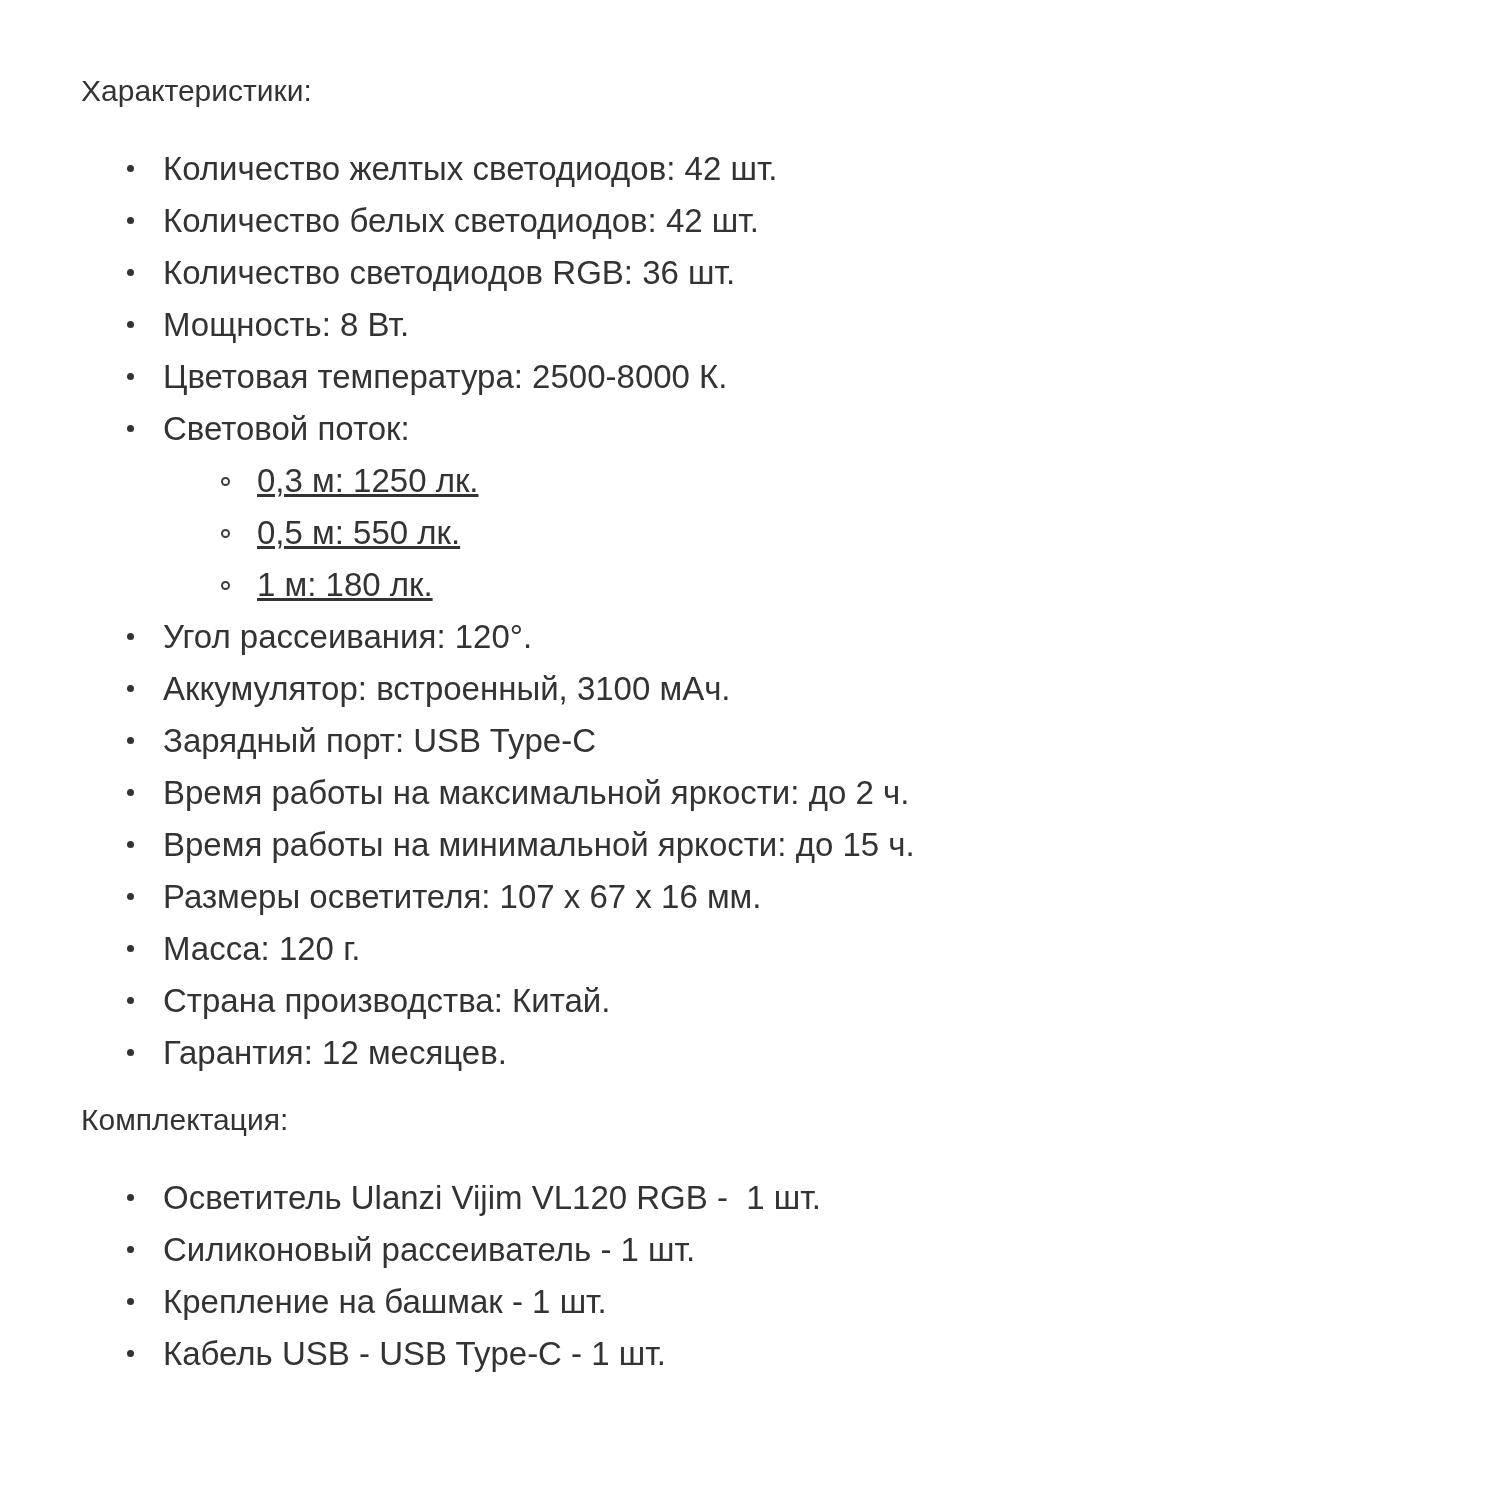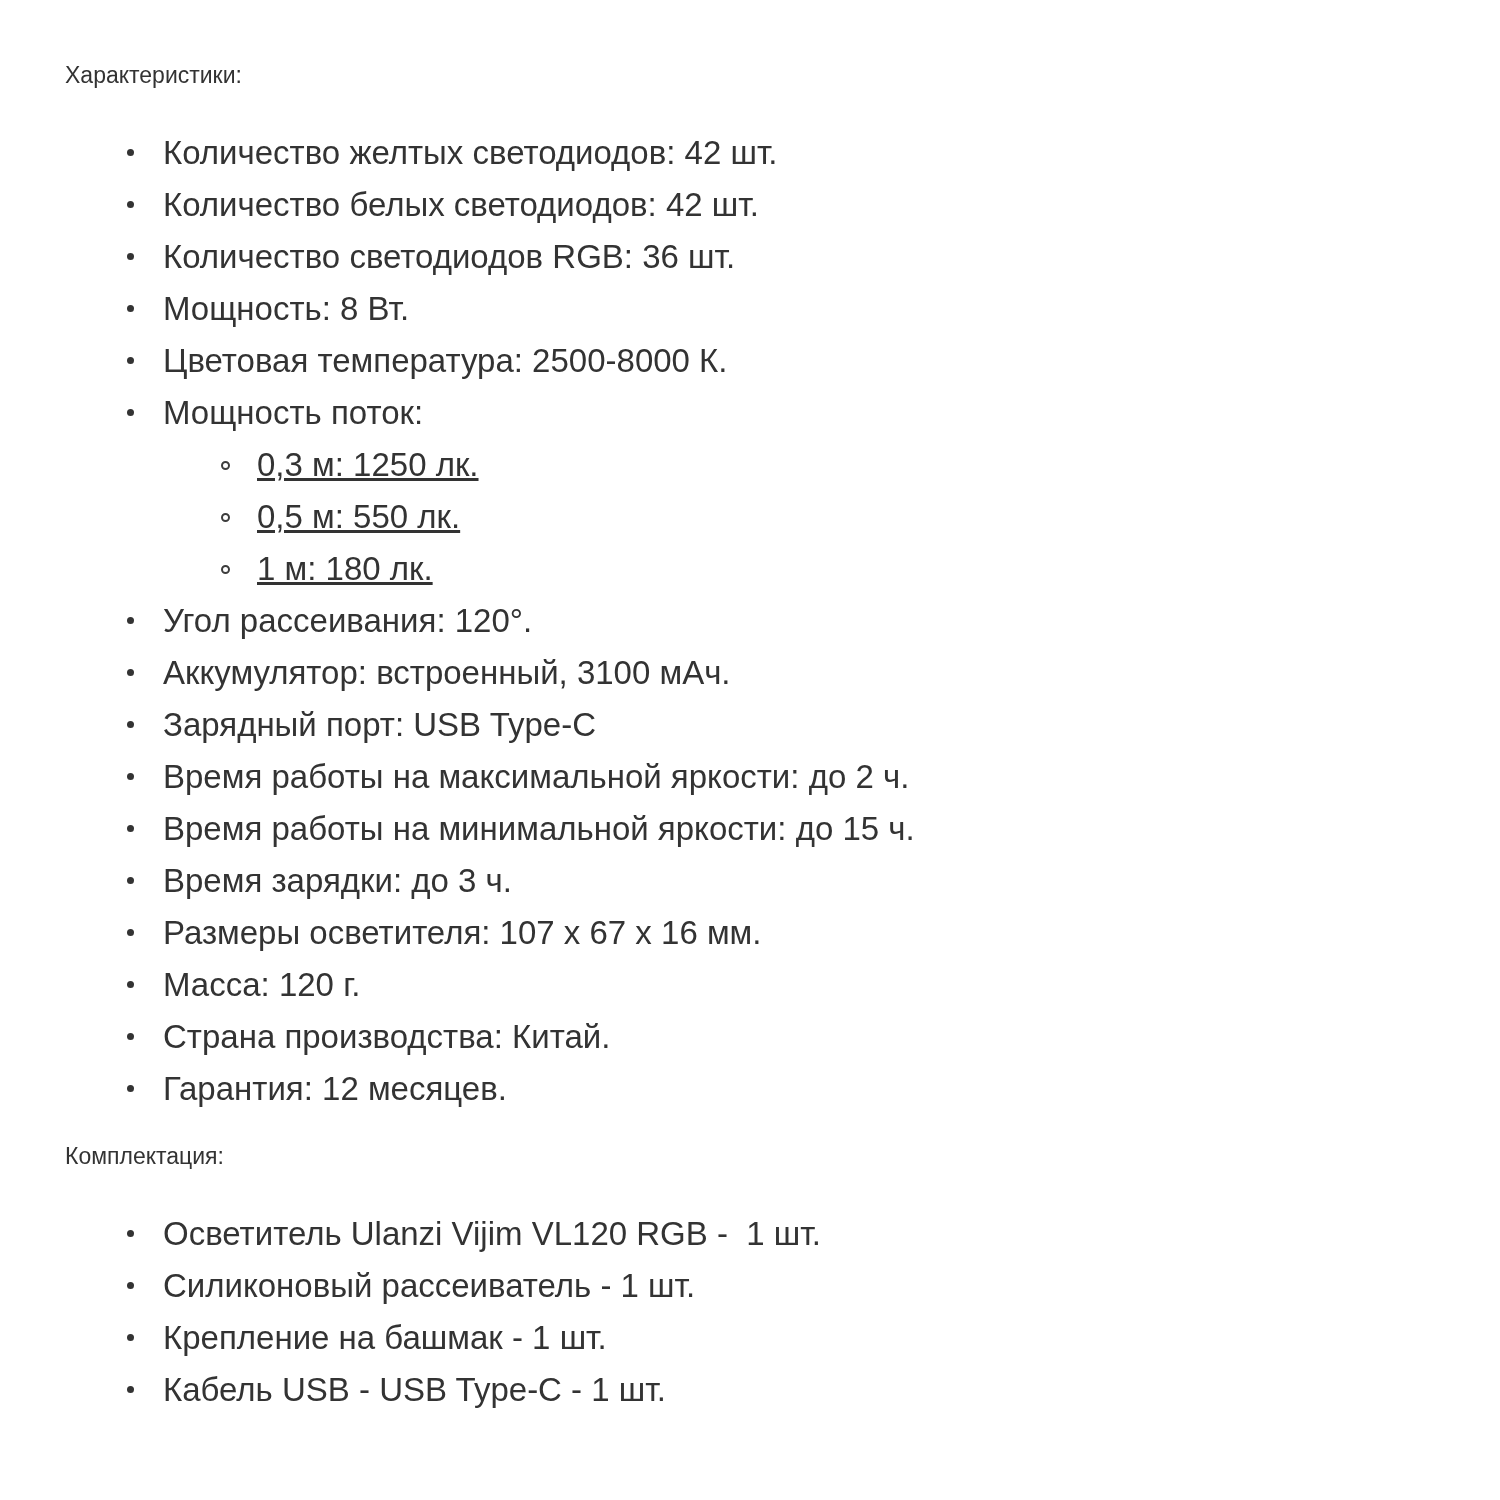--- a/index.html
+++ b/index.html
@@ -12,24 +12,24 @@
     min-height: 1500px;
     font-family: "Liberation Sans", "DejaVu Sans", sans-serif;
     color: #333333;
     -webkit-font-smoothing: antialiased;
   }
   .page {
     padding: 58px 60px 40px 65px;
     box-sizing: border-box;
   }
   h2.section-heading {
-    font-size: 23px;
+    font-size: 30px;
     font-weight: 400;
     line-height: 34px;
-    margin: 0;
+    margin: 16px;
     color: #333333;
   }
   h2.section-heading + ul.spec-list {
     margin-top: 44px;
   }
   h2.section-heading.not-first {
     margin-top: 33px;
   }
   ul.spec-list {
     list-style: none;
@@ -78,31 +78,30 @@
 <body>
 
 <main class="page">
     <h2 class="section-heading">Характеристики:</h2>
     <ul class="spec-list">
       <li><span class="bullet disc"></span><span class="li-text">Количество желтых светодиодов: 42 шт.</span></li>
       <li><span class="bullet disc"></span><span class="li-text">Количество белых светодиодов: 42 шт.</span></li>
       <li><span class="bullet disc"></span><span class="li-text">Количество светодиодов RGB: 36 шт.</span></li>
       <li><span class="bullet disc"></span><span class="li-text">Мощность: 8 Вт.</span></li>
       <li><span class="bullet disc"></span><span class="li-text">Цветовая температура: 2500-8000 К.</span></li>
-      <li><span class="bullet disc"></span><span class="li-text">Мощность поток:</span><ul class="sub-list">
+      <li><span class="bullet disc"></span><span class="li-text">Световой поток:</span><ul class="sub-list">
           <li><span class="bullet circle"></span><span class="li-text">0,3 м: 1250 лк.</span></li>
           <li><span class="bullet circle"></span><span class="li-text">0,5 м: 550 лк.</span></li>
           <li><span class="bullet circle"></span><span class="li-text">1 м: 180 лк.</span></li>
         </ul></li>
       <li><span class="bullet disc"></span><span class="li-text">Угол рассеивания: 120°.</span></li>
       <li><span class="bullet disc"></span><span class="li-text">Аккумулятор: встроенный, 3100 мАч.</span></li>
       <li><span class="bullet disc"></span><span class="li-text">Зарядный порт: USB Type-C</span></li>
       <li><span class="bullet disc"></span><span class="li-text">Время работы на максимальной яркости: до 2 ч.</span></li>
       <li><span class="bullet disc"></span><span class="li-text">Время работы на минимальной яркости: до 15 ч.</span></li>
-      <li><span class="bullet disc"></span><span class="li-text">Время зарядки: до 3 ч.</span></li>
       <li><span class="bullet disc"></span><span class="li-text">Размеры осветителя: 107 x 67 x 16 мм.</span></li>
       <li><span class="bullet disc"></span><span class="li-text">Масса: 120 г.</span></li>
       <li><span class="bullet disc"></span><span class="li-text">Страна производства: Китай.</span></li>
       <li><span class="bullet disc"></span><span class="li-text">Гарантия: 12 месяцев.</span></li>
     </ul>
     <h2 class="section-heading not-first">Комплектация:</h2>
     <ul class="spec-list">
       <li><span class="bullet disc"></span><span class="li-text">Осветитель Ulanzi Vijim VL120 RGB -  1 шт.</span></li>
       <li><span class="bullet disc"></span><span class="li-text">Силиконовый рассеиватель - 1 шт.</span></li>
       <li><span class="bullet disc"></span><span class="li-text">Крепление на башмак - 1 шт.</span></li>

